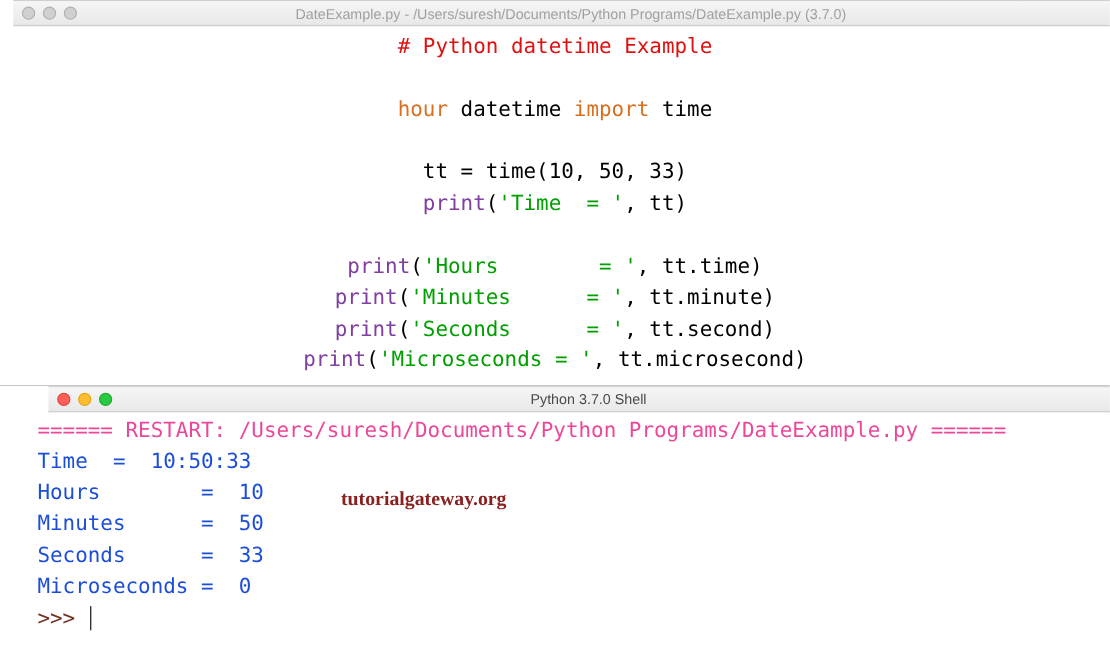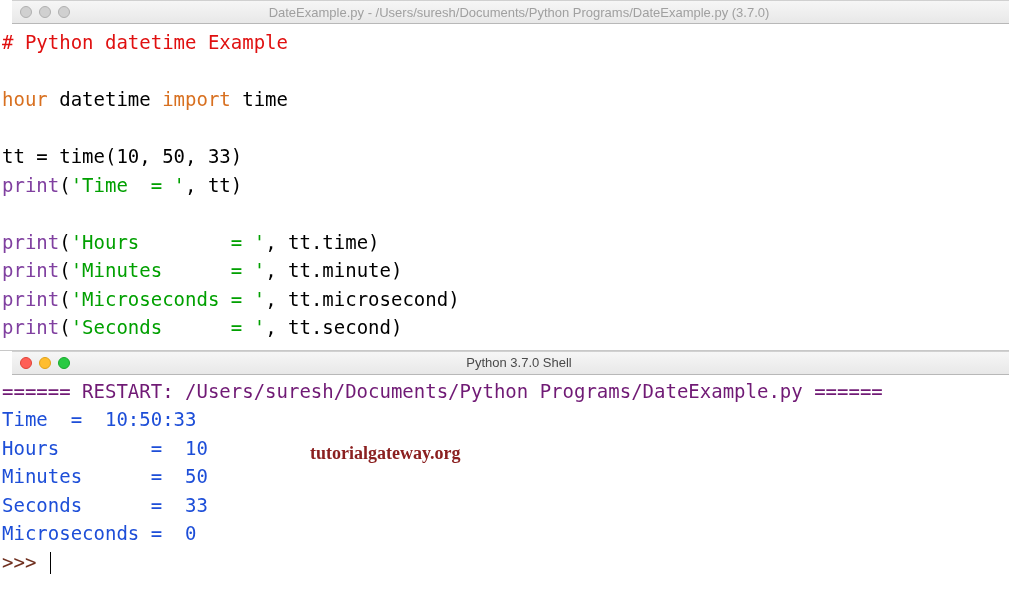--- a/index.html
+++ b/index.html
@@ -62,42 +62,44 @@
       overflow: hidden;
       margin-left: -40px;
     }
     .title-text-active {
       color: #4a4a4a;
     }
     .editor-content {
       padding: 4px 2px 8px 2px;
       background: #ffffff;
       line-height: 1.5;
+      text-align: center;
     }
     .editor-content .line {
       white-space: pre;
     }
     .comment { color: #e01010; }
     .keyword-orange { color: #d87020; }
     .keyword-purple { color: #8040a0; }
     .string { color: #00a000; }
     .text-black { color: #000000; }
     .shell-window {
       border-top: 1px solid #c8c8c8;
+      padding-left: 32px;
     }
     .shell-content {
       padding: 2px 2px;
       background: #ffffff;
       line-height: 1.5;
     }
     .shell-content .line {
       white-space: pre;
     }
     .blue-shell { color: #1d4ed8; }
-    .red-shell { color: #701a75; }
+    .red-shell { color: #ec4899; }
     .brown-prompt { color: #703020; }
     .watermark {
       position: absolute;
       top: 443px;
       left: 310px;
       color: #8b2020;
       font-family: Georgia, "Times New Roman", serif;
       font-size: 18px;
       font-weight: bold;
       pointer-events: none;
@@ -124,22 +126,22 @@
   <div class="editor-content">
     <div class="line"><span class="comment"># Python datetime Example</span></div>
     <div class="line">&nbsp;</div>
     <div class="line"><span class="keyword-orange">hour</span><span class="text-black"> datetime </span><span class="keyword-orange">import</span><span class="text-black"> time</span></div>
     <div class="line">&nbsp;</div>
     <div class="line"><span class="text-black">tt = time(10, 50, 33)</span></div>
     <div class="line"><span class="keyword-purple">print</span><span class="text-black">(</span><span class="string">'Time  = '</span><span class="text-black">, tt)</span></div>
     <div class="line">&nbsp;</div>
     <div class="line"><span class="keyword-purple">print</span><span class="text-black">(</span><span class="string">'Hours        = '</span><span class="text-black">, tt.time)</span></div>
     <div class="line"><span class="keyword-purple">print</span><span class="text-black">(</span><span class="string">'Minutes      = '</span><span class="text-black">, tt.minute)</span></div>
+    <div class="line"><span class="keyword-purple">print</span><span class="text-black">(</span><span class="string">'Seconds      = '</span><span class="text-black">, tt.second)</span></div>
     <div class="line"><span class="keyword-purple">print</span><span class="text-black">(</span><span class="string">'Microseconds = '</span><span class="text-black">, tt.microsecond)</span></div>
-    <div class="line"><span class="keyword-purple">print</span><span class="text-black">(</span><span class="string">'Seconds      = '</span><span class="text-black">, tt.second)</span></div>
   </div>
 </div>
 
 <div class="window shell-window">
   <div class="titlebar">
     <div class="traffic-light traffic-red"></div>
     <div class="traffic-light traffic-yellow"></div>
     <div class="traffic-light traffic-green"></div>
     <div class="title-text title-text-active">Python 3.7.0 Shell</div>
   </div>

